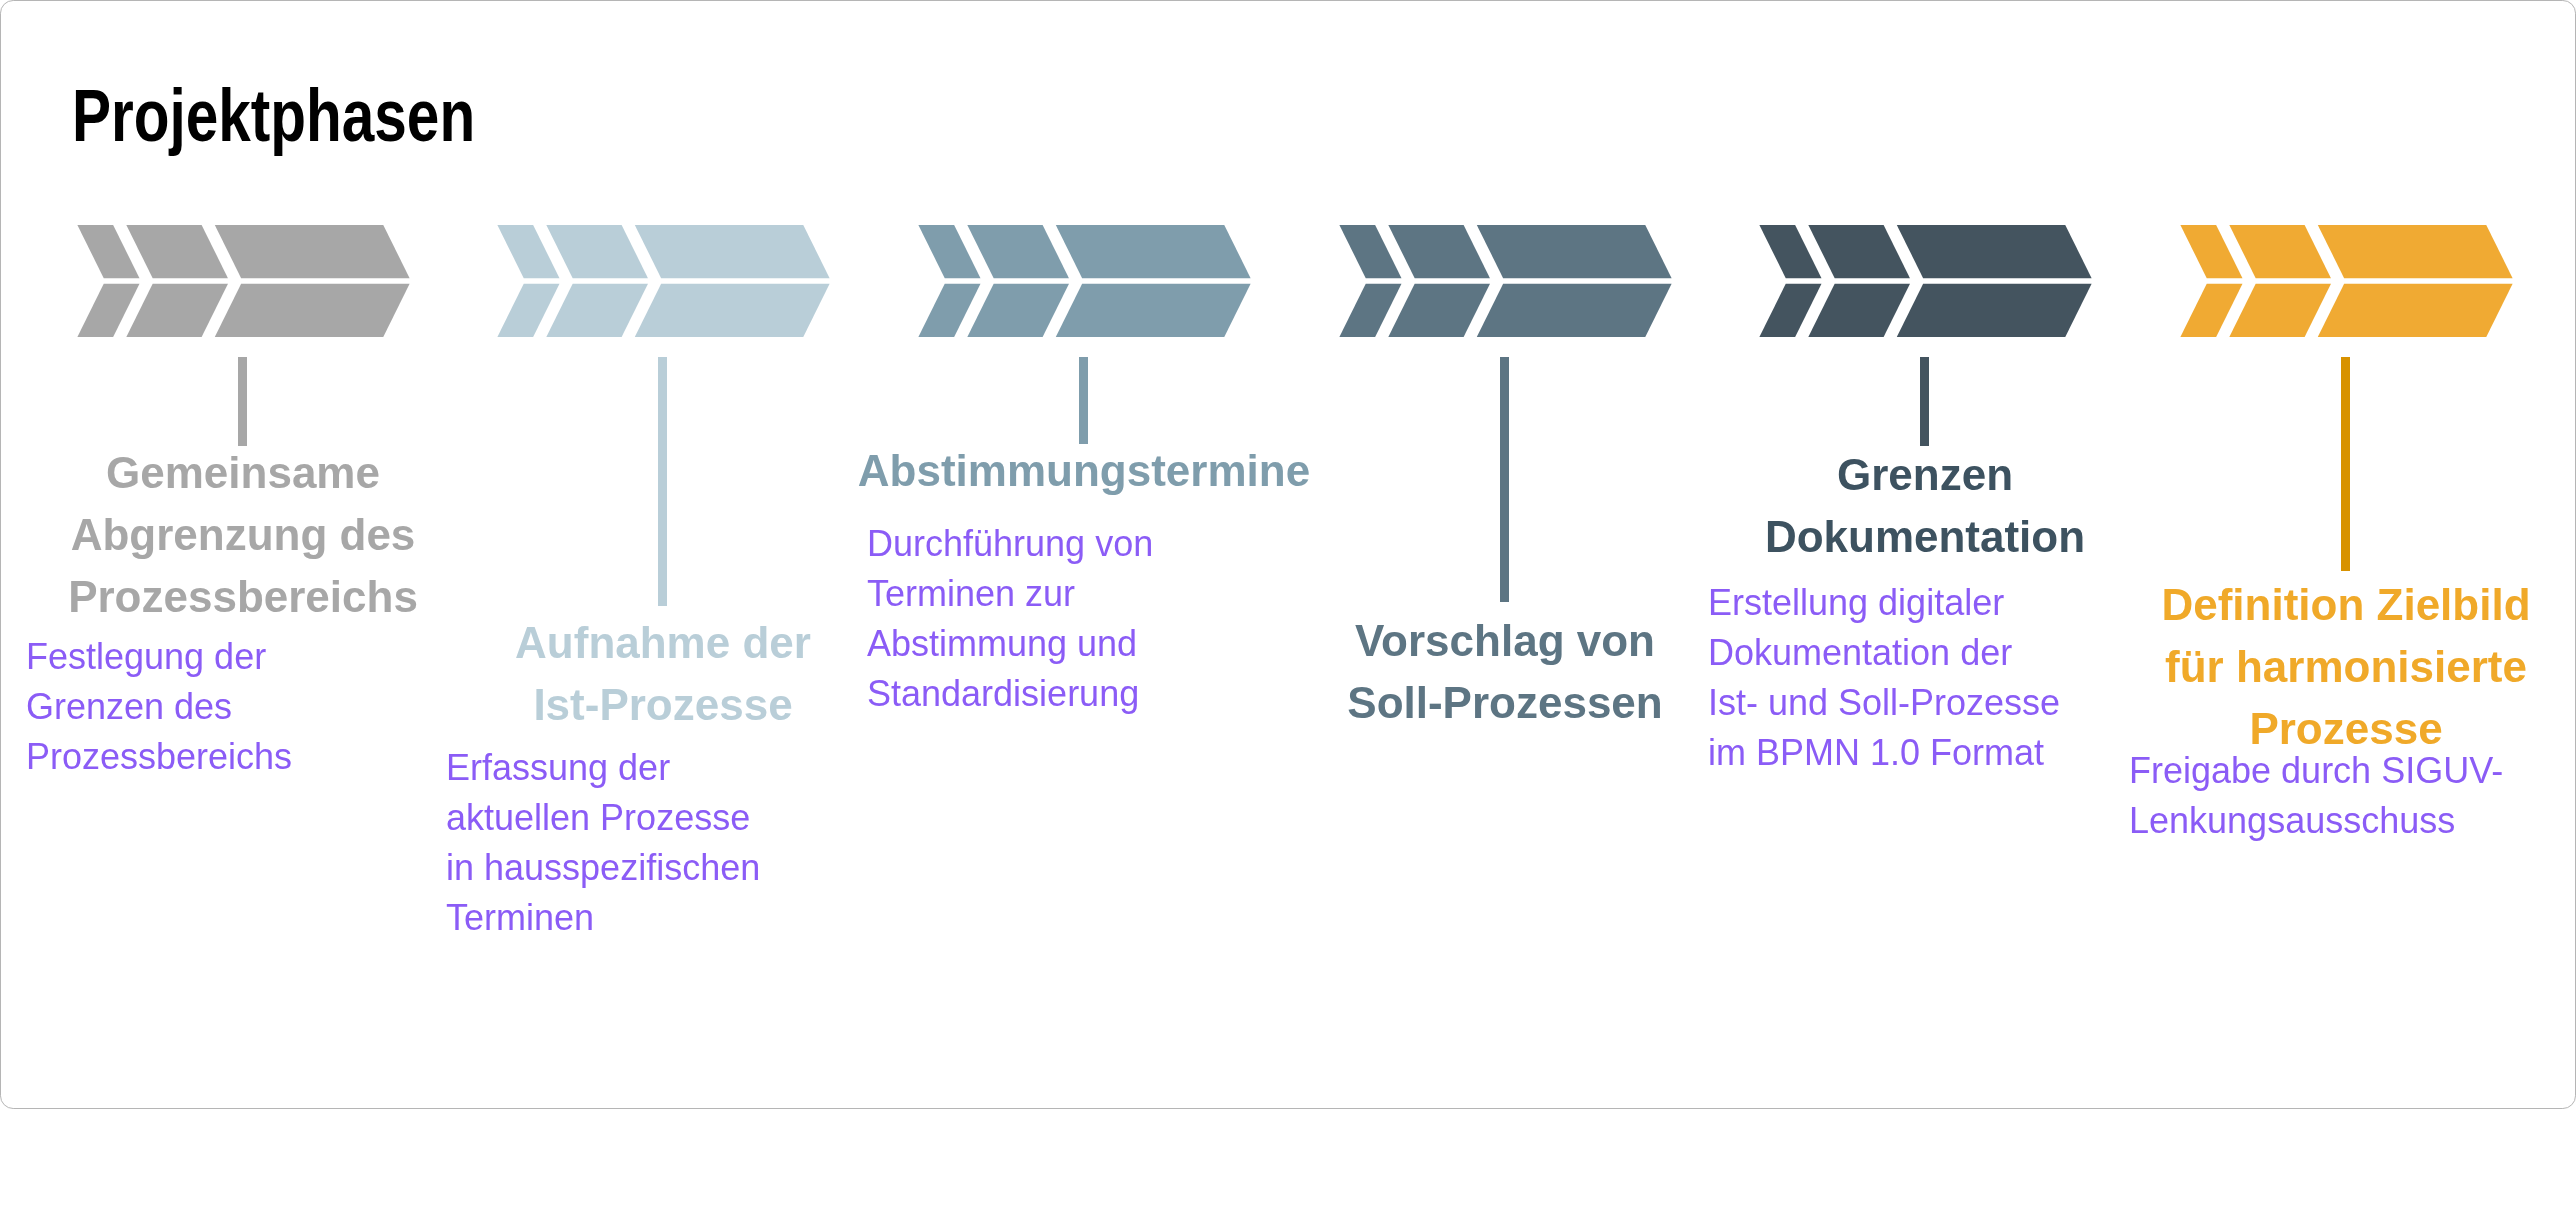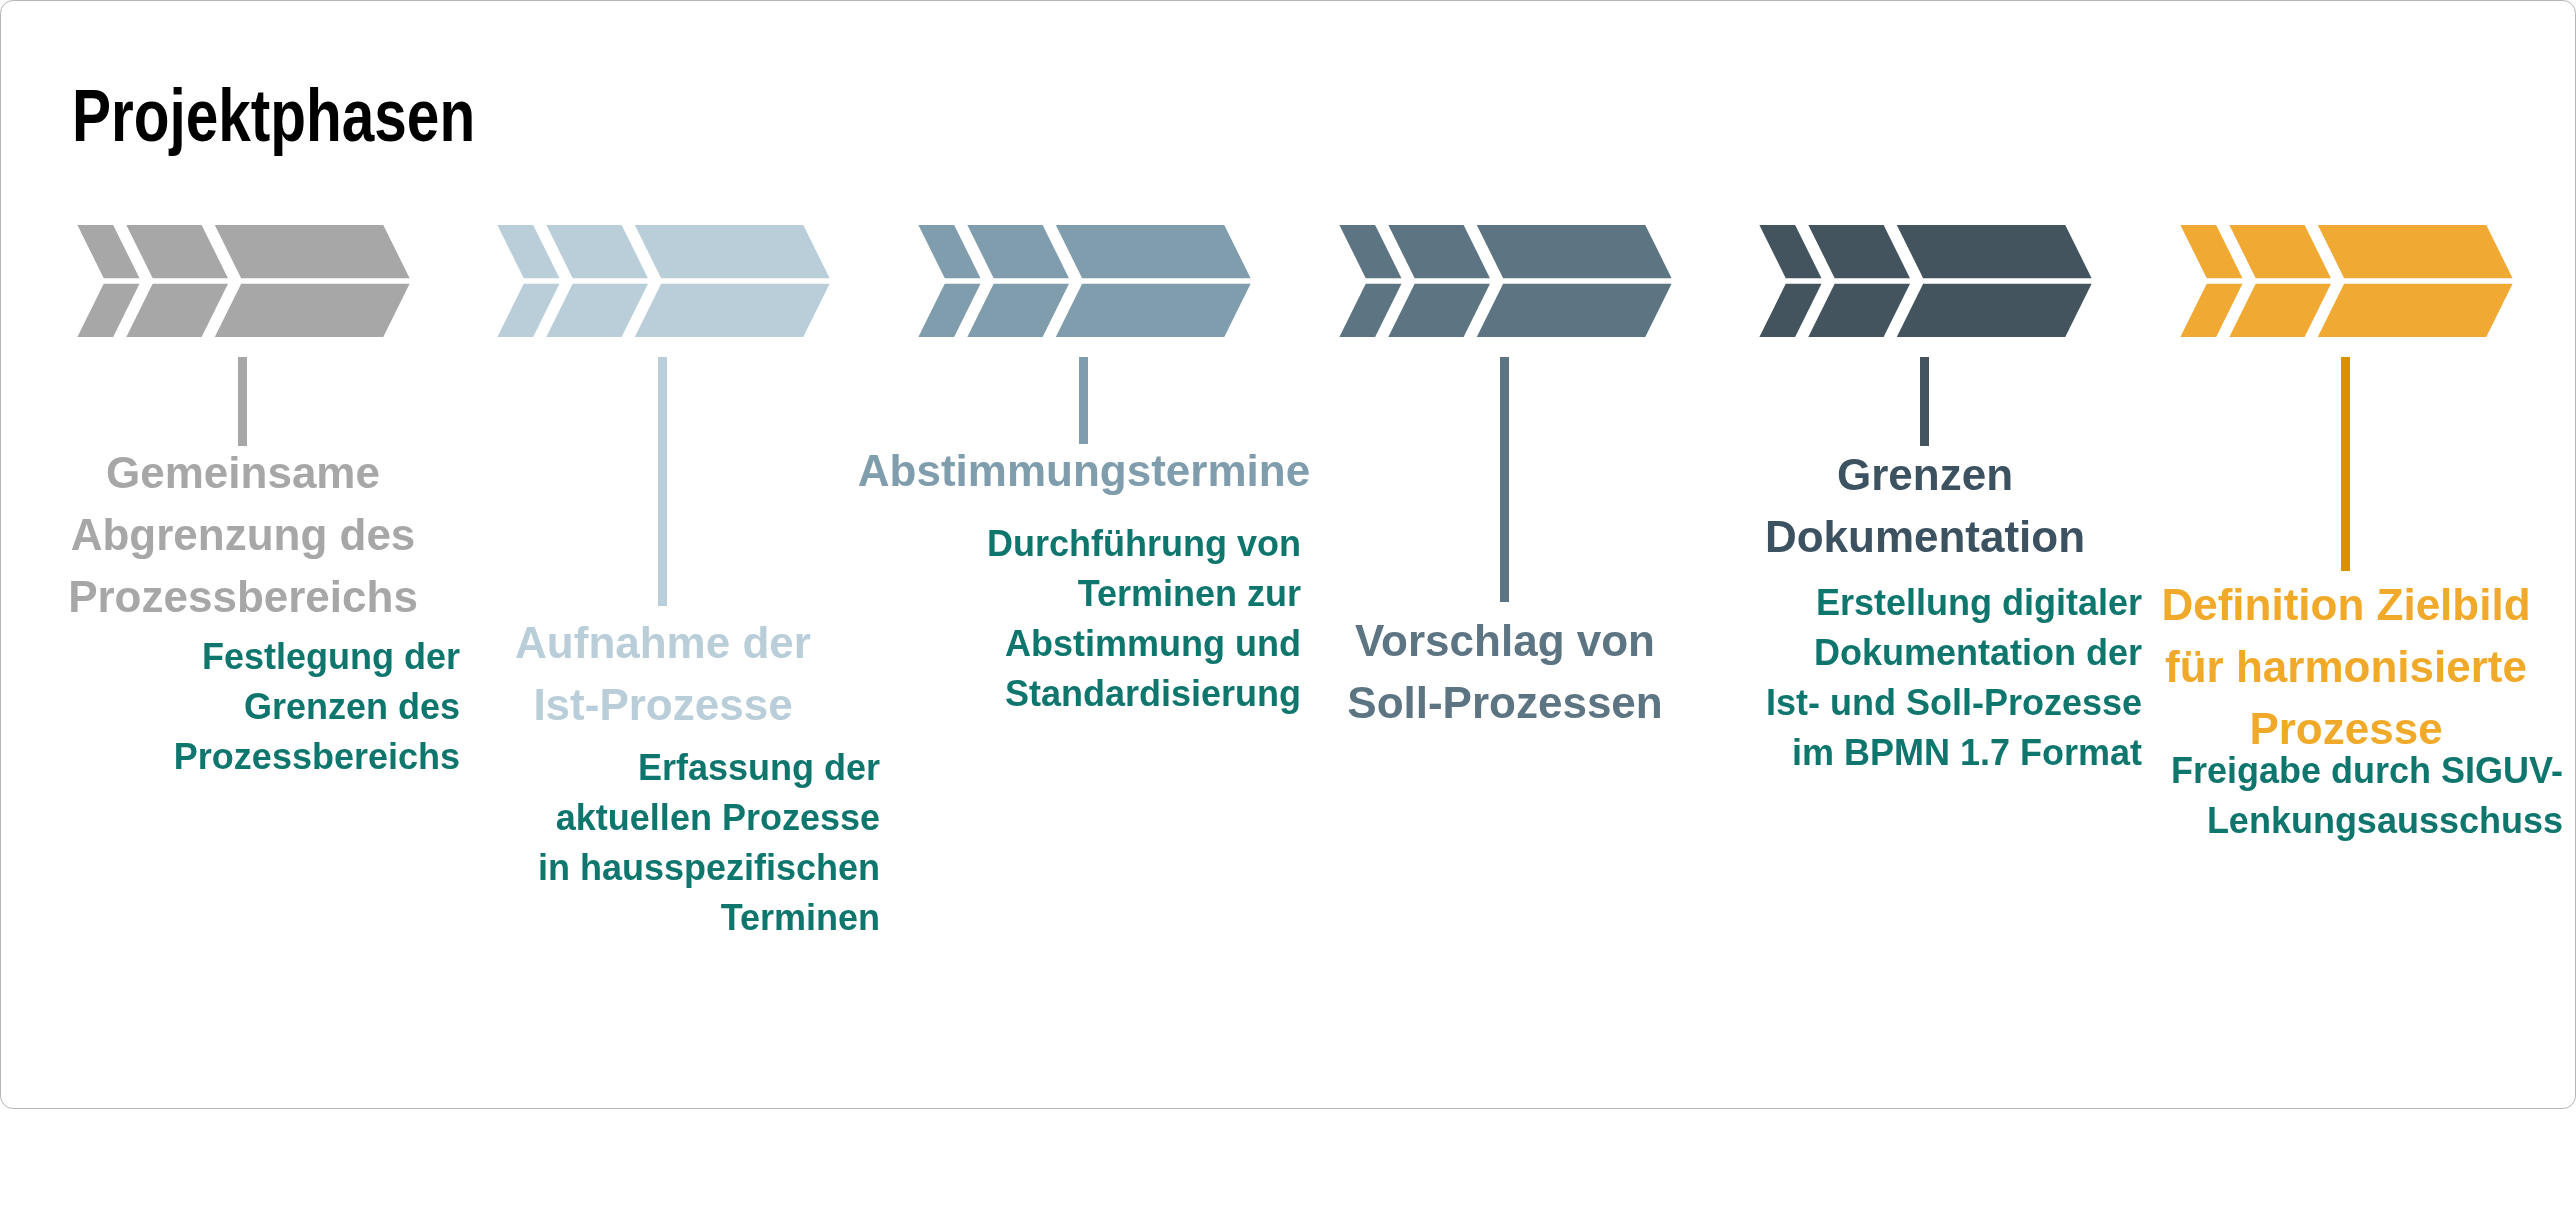--- a/index.html
+++ b/index.html
@@ -53,25 +53,24 @@
   }
   .phase1 .phase-title { top:217px; }
   .phase2 .phase-title { top:387px; }
   .phase3 .phase-title { top:215px; }
   .phase4 .phase-title { top:385px; }
   .phase5 .phase-title { top:219px; }
   .phase6 .phase-title { top:349px; }
 
   .phase-desc {
     position:absolute; left:-16px; width:434px;
-    text-align:right;
+    text-align:left;
     font-size:36px; line-height:50px;
-    color:#0f766e;
+    color:#8b5cf6;
     white-space:pre-line;
-    font-weight:bold;
   }
   .phase1 .phase-desc { top:407px; }
   .phase2 .phase-desc { top:518px; }
   .phase3 .phase-desc { top:294px; }
   .phase4 .phase-desc { top:513px; }
   .phase5 .phase-desc { top:353px; }
   .phase6 .phase-desc { top:521px; }
 
   .logo {
     position:absolute; left:2401px; top:1161px;
@@ -163,21 +162,21 @@
       <polygon points="80,62.5 160,62.5 132,119 52,119"></polygon>
       <polygon points="146,0 325,0 353,56.5 174,56.5"></polygon>
       <polygon points="174,62.5 353,62.5 325,119 146,119"></polygon>
     </svg>
     <div class="connector"></div>
     <div class="phase-title">Grenzen
 Dokumentation</div>
     <div class="phase-desc">Erstellung digitaler
 Dokumentation der
 Ist- und Soll-Prozesse
-im BPMN 1.7 Format</div>
+im BPMN 1.0 Format</div>
   </div>
       <div class="phase phase6" style="--arrow: #F0AA33; --line: #D89200; --title-color: #F0A929;">
     <svg class="arrow" width="333" height="112" viewBox="0 0 353 119" aria-hidden="true">
       <polygon points="0,0 38,0 66,56.5 28,56.5"></polygon>
       <polygon points="28,62.5 66,62.5 38,119 0,119"></polygon>
       <polygon points="52,0 132,0 160,56.5 80,56.5"></polygon>
       <polygon points="80,62.5 160,62.5 132,119 52,119"></polygon>
       <polygon points="146,0 325,0 353,56.5 174,56.5"></polygon>
       <polygon points="174,62.5 353,62.5 325,119 146,119"></polygon>
     </svg>

